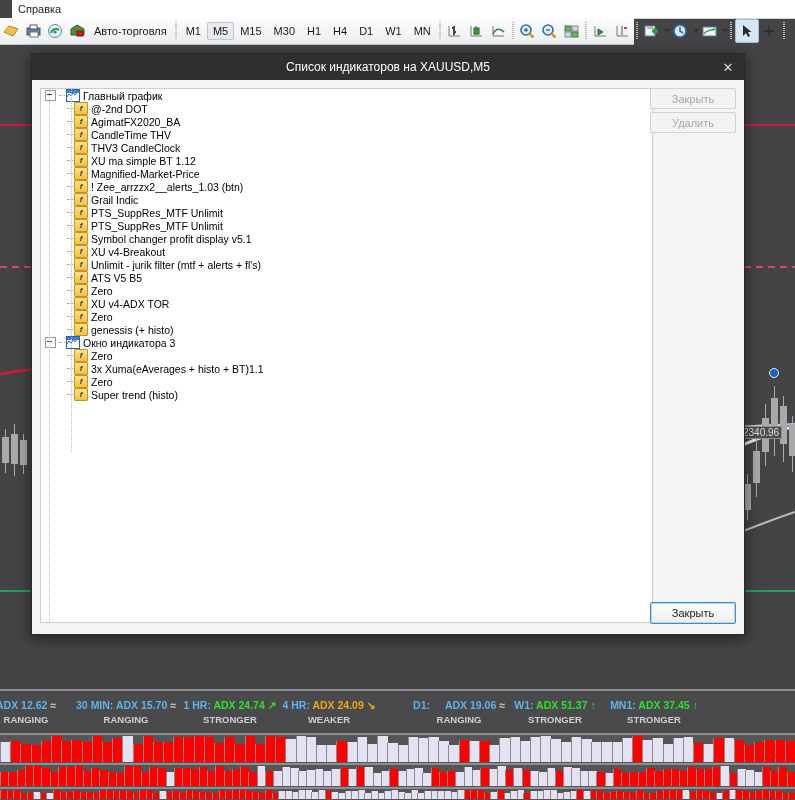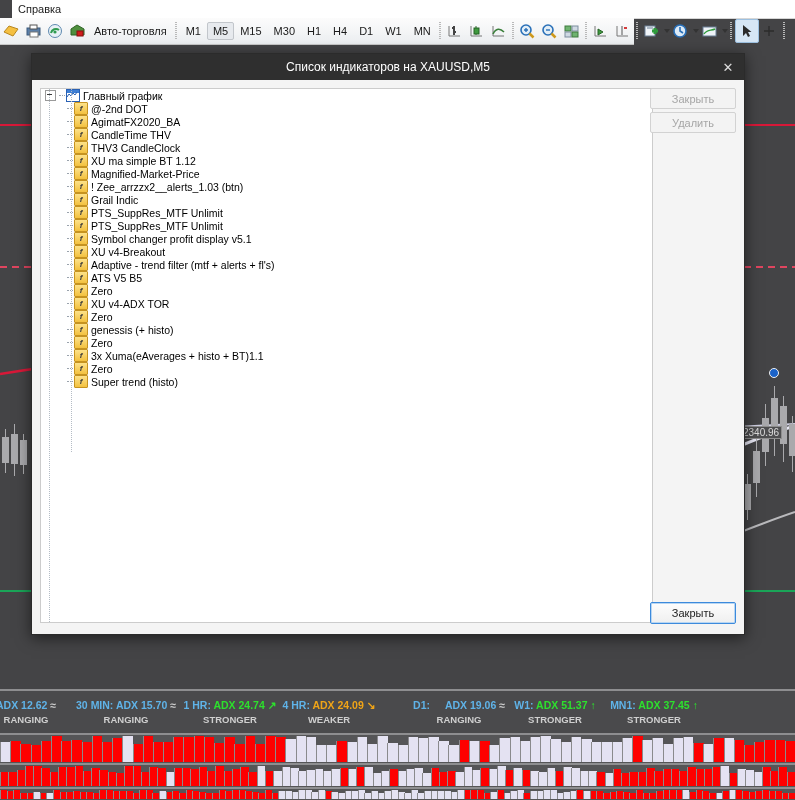--- a/index.html
+++ b/index.html
@@ -774,21 +774,21 @@
           <span>Symbol changer profit display v5.1</span>
         </div>
         <div class="trow" style="padding-left: 26px;">
           <span class="dash"></span>
           <span class="ico-fx">f</span>
           <span>XU v4-Breakout</span>
         </div>
         <div class="trow" style="padding-left: 26px;">
           <span class="dash"></span>
           <span class="ico-fx">f</span>
-          <span>Adaptive -  trend filter (mtf + alerts + fl's)</span>
+          <span>Unlimit -  jurik filter (mtf + alerts + fl's)</span>
         </div>
         <div class="trow" style="padding-left: 26px;">
           <span class="dash"></span>
           <span class="ico-fx">f</span>
           <span>ATS V5 B5</span>
         </div>
         <div class="trow" style="padding-left: 26px;">
           <span class="dash"></span>
           <span class="ico-fx">f</span>
           <span>Zero</span>
@@ -800,20 +800,30 @@
         </div>
         <div class="trow" style="padding-left: 26px;">
           <span class="dash"></span>
           <span class="ico-fx">f</span>
           <span>Zero</span>
         </div>
         <div class="trow" style="padding-left: 26px;">
           <span class="dash"></span>
           <span class="ico-fx">f</span>
           <span>genessis (+ histo)</span>
+        </div>
+        <div class="trow" style="padding-left: 4px;">
+          <span class="expander"></span>
+          <span class="dash"></span>
+          <span class="ico-chart">
+            <svg width="10" height="7" viewBox="0 0 10 7">
+              <path d="M0 5 L2 2 L4 4 L6 1 L8 3 L10 0" stroke="#2a61b4" stroke-width="1" fill="none"></path>
+            </svg>
+          </span>
+          <span>Окно индикатора 3</span>
         </div>
         <div class="trow" style="padding-left: 26px;">
           <span class="dash"></span>
           <span class="ico-fx">f</span>
           <span>Zero</span>
         </div>
         <div class="trow" style="padding-left: 26px;">
           <span class="dash"></span>
           <span class="ico-fx">f</span>
           <span>3x Xuma(eAverages + histo + BT)1.1</span>

